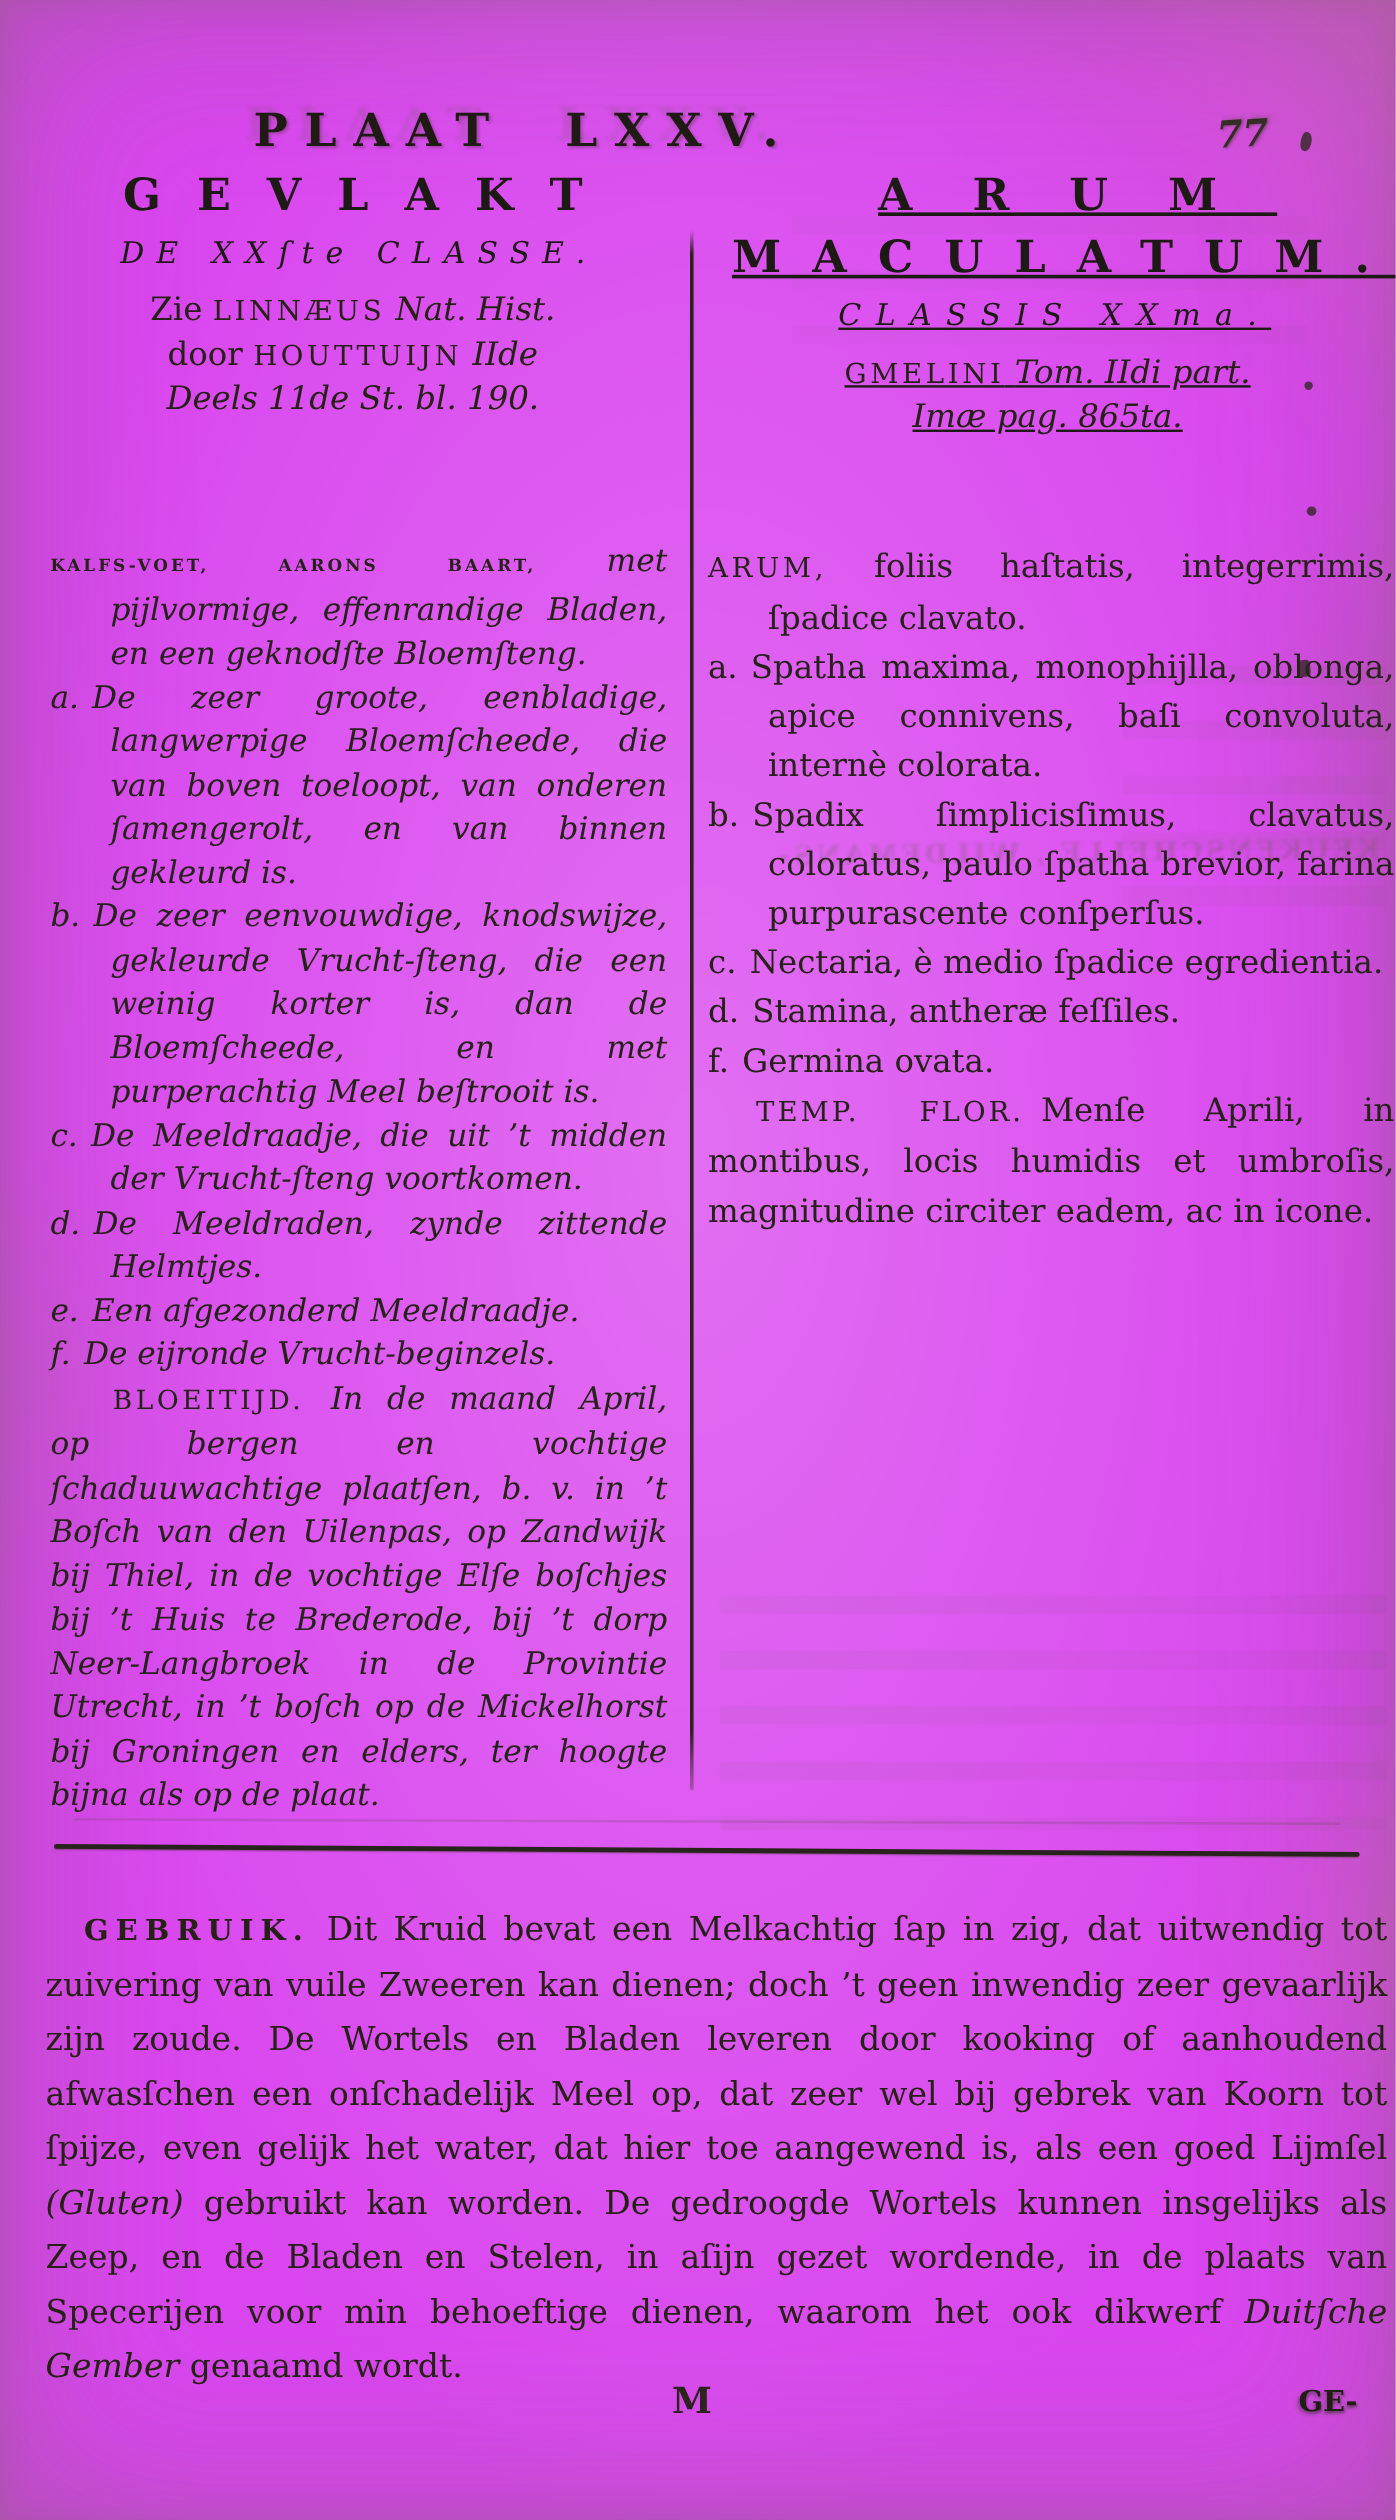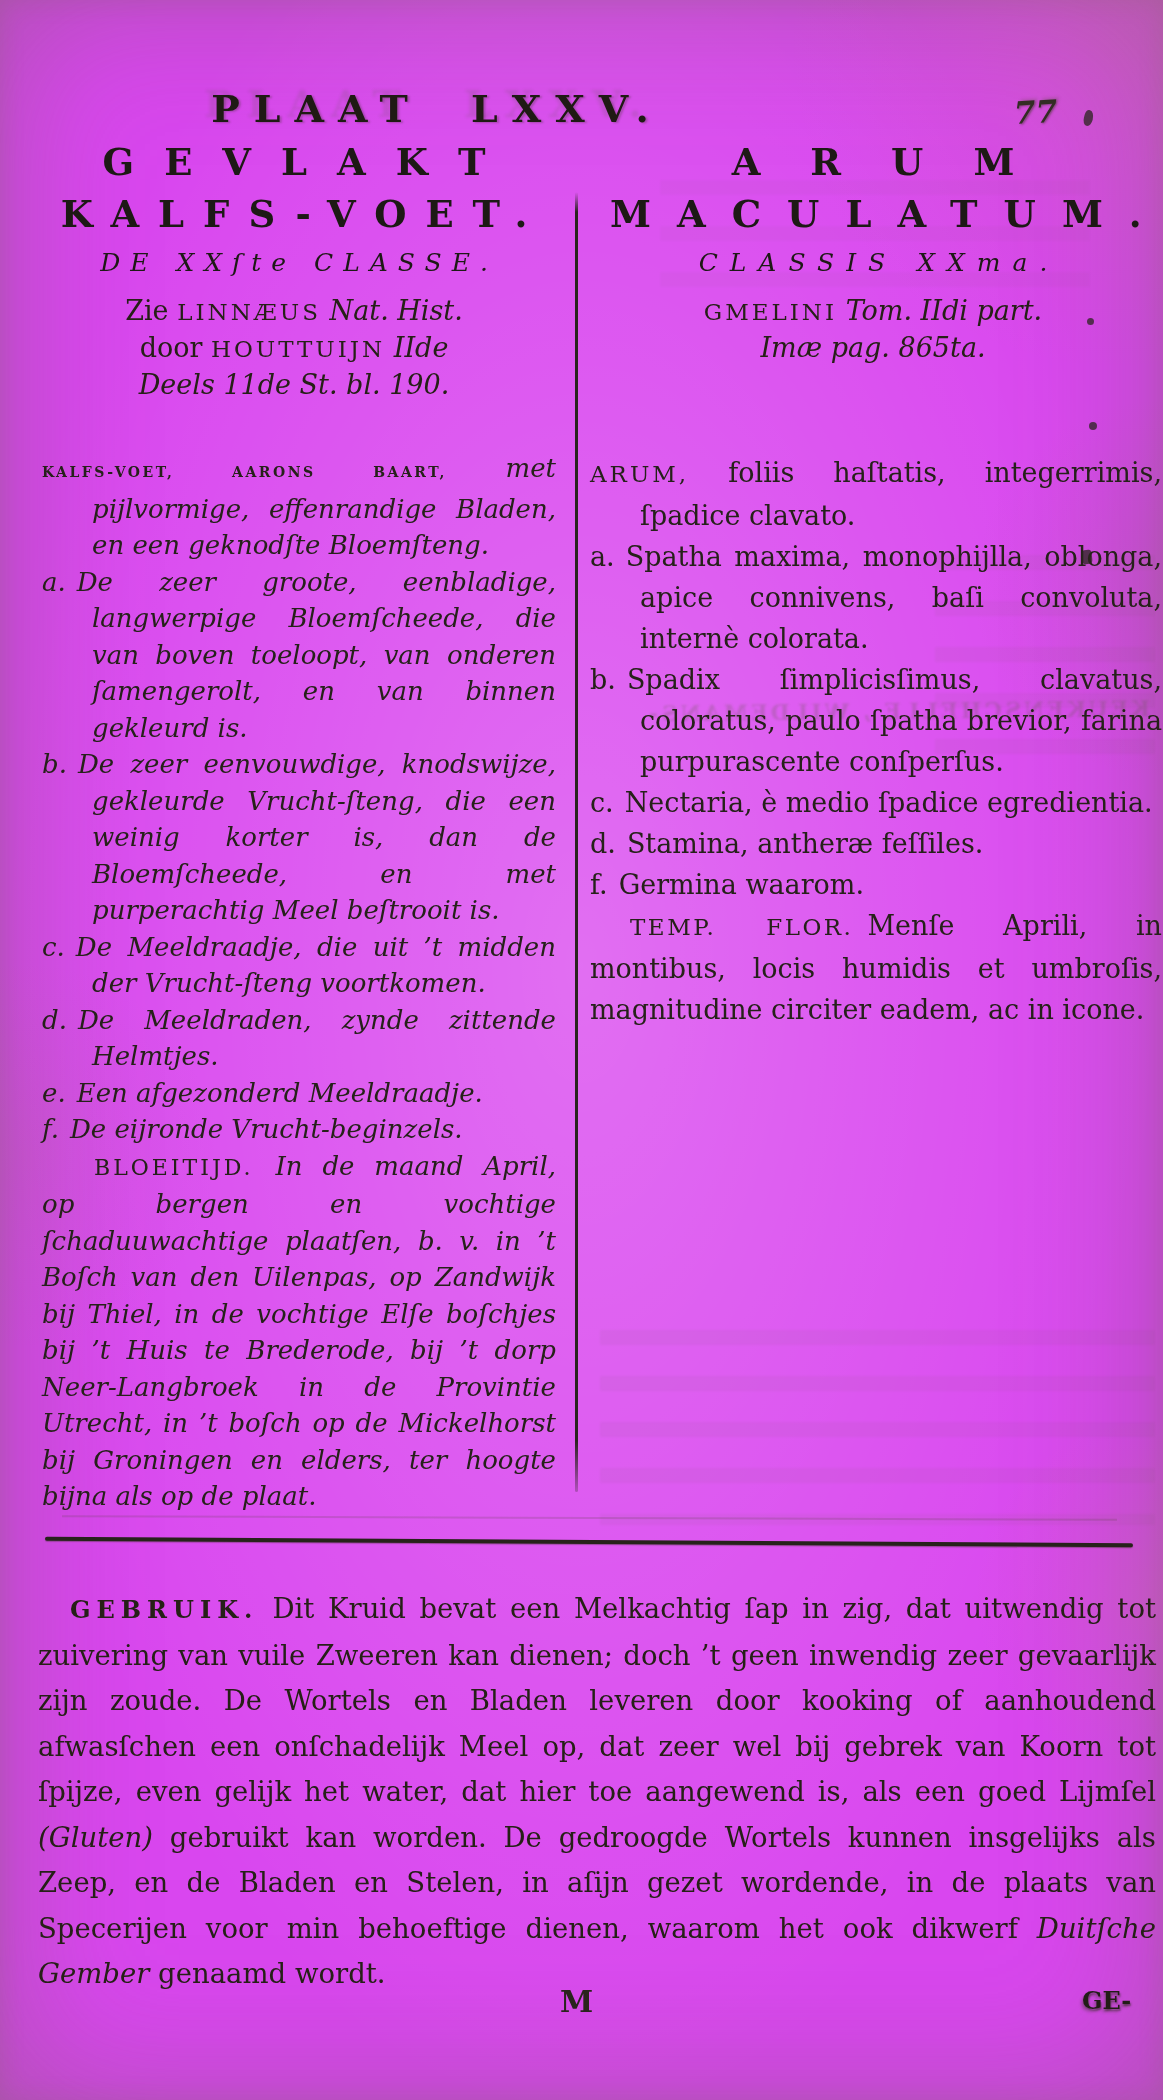--- a/index.html
+++ b/index.html
@@ -29,21 +29,21 @@
   
   .running-head{position:absolute;top:86px;left:140px;width:580px;text-align:center;
     font-size:38px;font-weight:bold;letter-spacing:14px;word-spacing:22px;text-indent:14px;
     color:#1f1a14;text-shadow:2px 1px 2px rgba(60,50,40,.30), -7px -5px 3px rgba(95,85,72,.16);}
   .page-number{position:absolute;top:94px;left:1014px;font-size:31px;font-weight:bold;
     font-style:italic;color:#332d24;transform:rotate(-3deg);
     text-shadow:1px 1px 2px rgba(60,50,40,.45), 3px -2px 3px rgba(90,80,65,.25);}
   
   .col-head{position:absolute;text-align:center;color:#1d1915;}
   .col-head.left{top:140px;left:30px;width:528px;}
-  .col-head.right{top:140px;left:584px;width:578px;}
+  .col-head.right{top:140px;left:584px;width:578px;text-decoration:underline;}
   .hl1{font-size:37px;font-weight:bold;}
   .left .hl1{letter-spacing:30px;text-indent:30px;}
   .right .hl1{letter-spacing:50px;text-indent:50px;}
   .hl2{font-size:37px;font-weight:bold;margin-top:8px;}
   .left .hl2{letter-spacing:19px;text-indent:19px;}
   .right .hl2{letter-spacing:26px;text-indent:26px;}
   .classe{margin-top:12px;font-style:italic;font-size:25px;}
   .left .classe{letter-spacing:10px;text-indent:10px;}
   .right .classe{letter-spacing:12px;text-indent:12px;}
   .refs{margin-top:16px;font-size:27px;line-height:36px;color:#262017;}
@@ -98,21 +98,20 @@
   <div class="ghost-bars" style="left:600px;top:1330px;width:555px;height:195px;"></div>
   <div class="ghost-bars" style="left:660px;top:180px;width:430px;height:120px;opacity:.45;"></div>
 
   <div class="running-head">PLAAT LXXV.</div>
   <div class="page-number">77</div>
 
   <div class="divider"></div>
 
   <header class="col-head left">
     <div class="hl1">GEVLAKT</div>
-    <div class="hl2">KALFS-VOET.</div>
     <div class="classe">DE XXſte CLASSE.</div>
     <div class="refs">
       <div><span>Zie</span>
         <span class="caps">LINNÆUS</span>
         <span class="ital">Nat. Hist.</span></div>
       <div><span>door</span>
         <span class="caps">HOUTTUIJN</span>
         <span class="ital">IIde</span></div>
       <div class="ital">Deels 11de St. bl. 190.</div>
     </div>
@@ -158,21 +157,21 @@
     </p>
     <p class="hang ri-a">
       <span class="ilabel">a.</span><span>Spatha maxima, monophijlla, oblonga, apice connivens, baſi convoluta, internè colorata.</span></p>
     <p class="hang ri-b">
       <span class="ilabel">b.</span><span>Spadix ſimplicisſimus, clavatus, coloratus, paulo ſpatha brevior, farina purpurascente conſperſus.</span></p>
     <p class="hang ri-c">
       <span class="ilabel">c.</span><span>Nectaria, è medio ſpadice egredientia.</span></p>
     <p class="hang ri-d">
       <span class="ilabel">d.</span><span>Stamina, antheræ feſſiles.</span></p>
     <p class="hang">
-      <span class="ilabel">f.</span><span>Germina waarom.</span></p>
+      <span class="ilabel">f.</span><span>Germina ovata.</span></p>
     <p class="temp-para">
       <span class="temp-label">TEMP. FLOR.</span><span>Menſe Aprili, in montibus, locis humidis et umbroſis, magnitudine circiter eadem, ac in icone.</span>
     </p>
   </section>
 
   <div class="end-rule-faint"></div>
   <div class="end-rule"></div>
 
   <p class="gebruik">
     <span class="gebruik-label">GEBRUIK.</span><span>Dit Kruid bevat een Melkachtig ſap in zig, dat uitwendig tot zuivering van vuile Zweeren kan dienen; doch ’t geen inwendig zeer gevaarlijk zijn zoude. De Wortels en Bladen leveren door kooking of aanhoudend afwasſchen een onſchadelijk Meel op, dat zeer wel bij gebrek van Koorn tot ſpijze, even gelijk het water, dat hier toe aangewend is, als een goed Lijmſel </span><span class="ital">(Gluten)</span><span> gebruikt kan worden.  De gedroogde Wortels kunnen insgelijks als Zeep, en de Bladen en Stelen, in aſijn gezet wordende, in de plaats van Specerijen voor min behoeftige dienen, waarom het ook dikwerf </span><span class="ital"></span><span class="ital">Duitſche Gember</span><span> genaamd wordt.</span>

